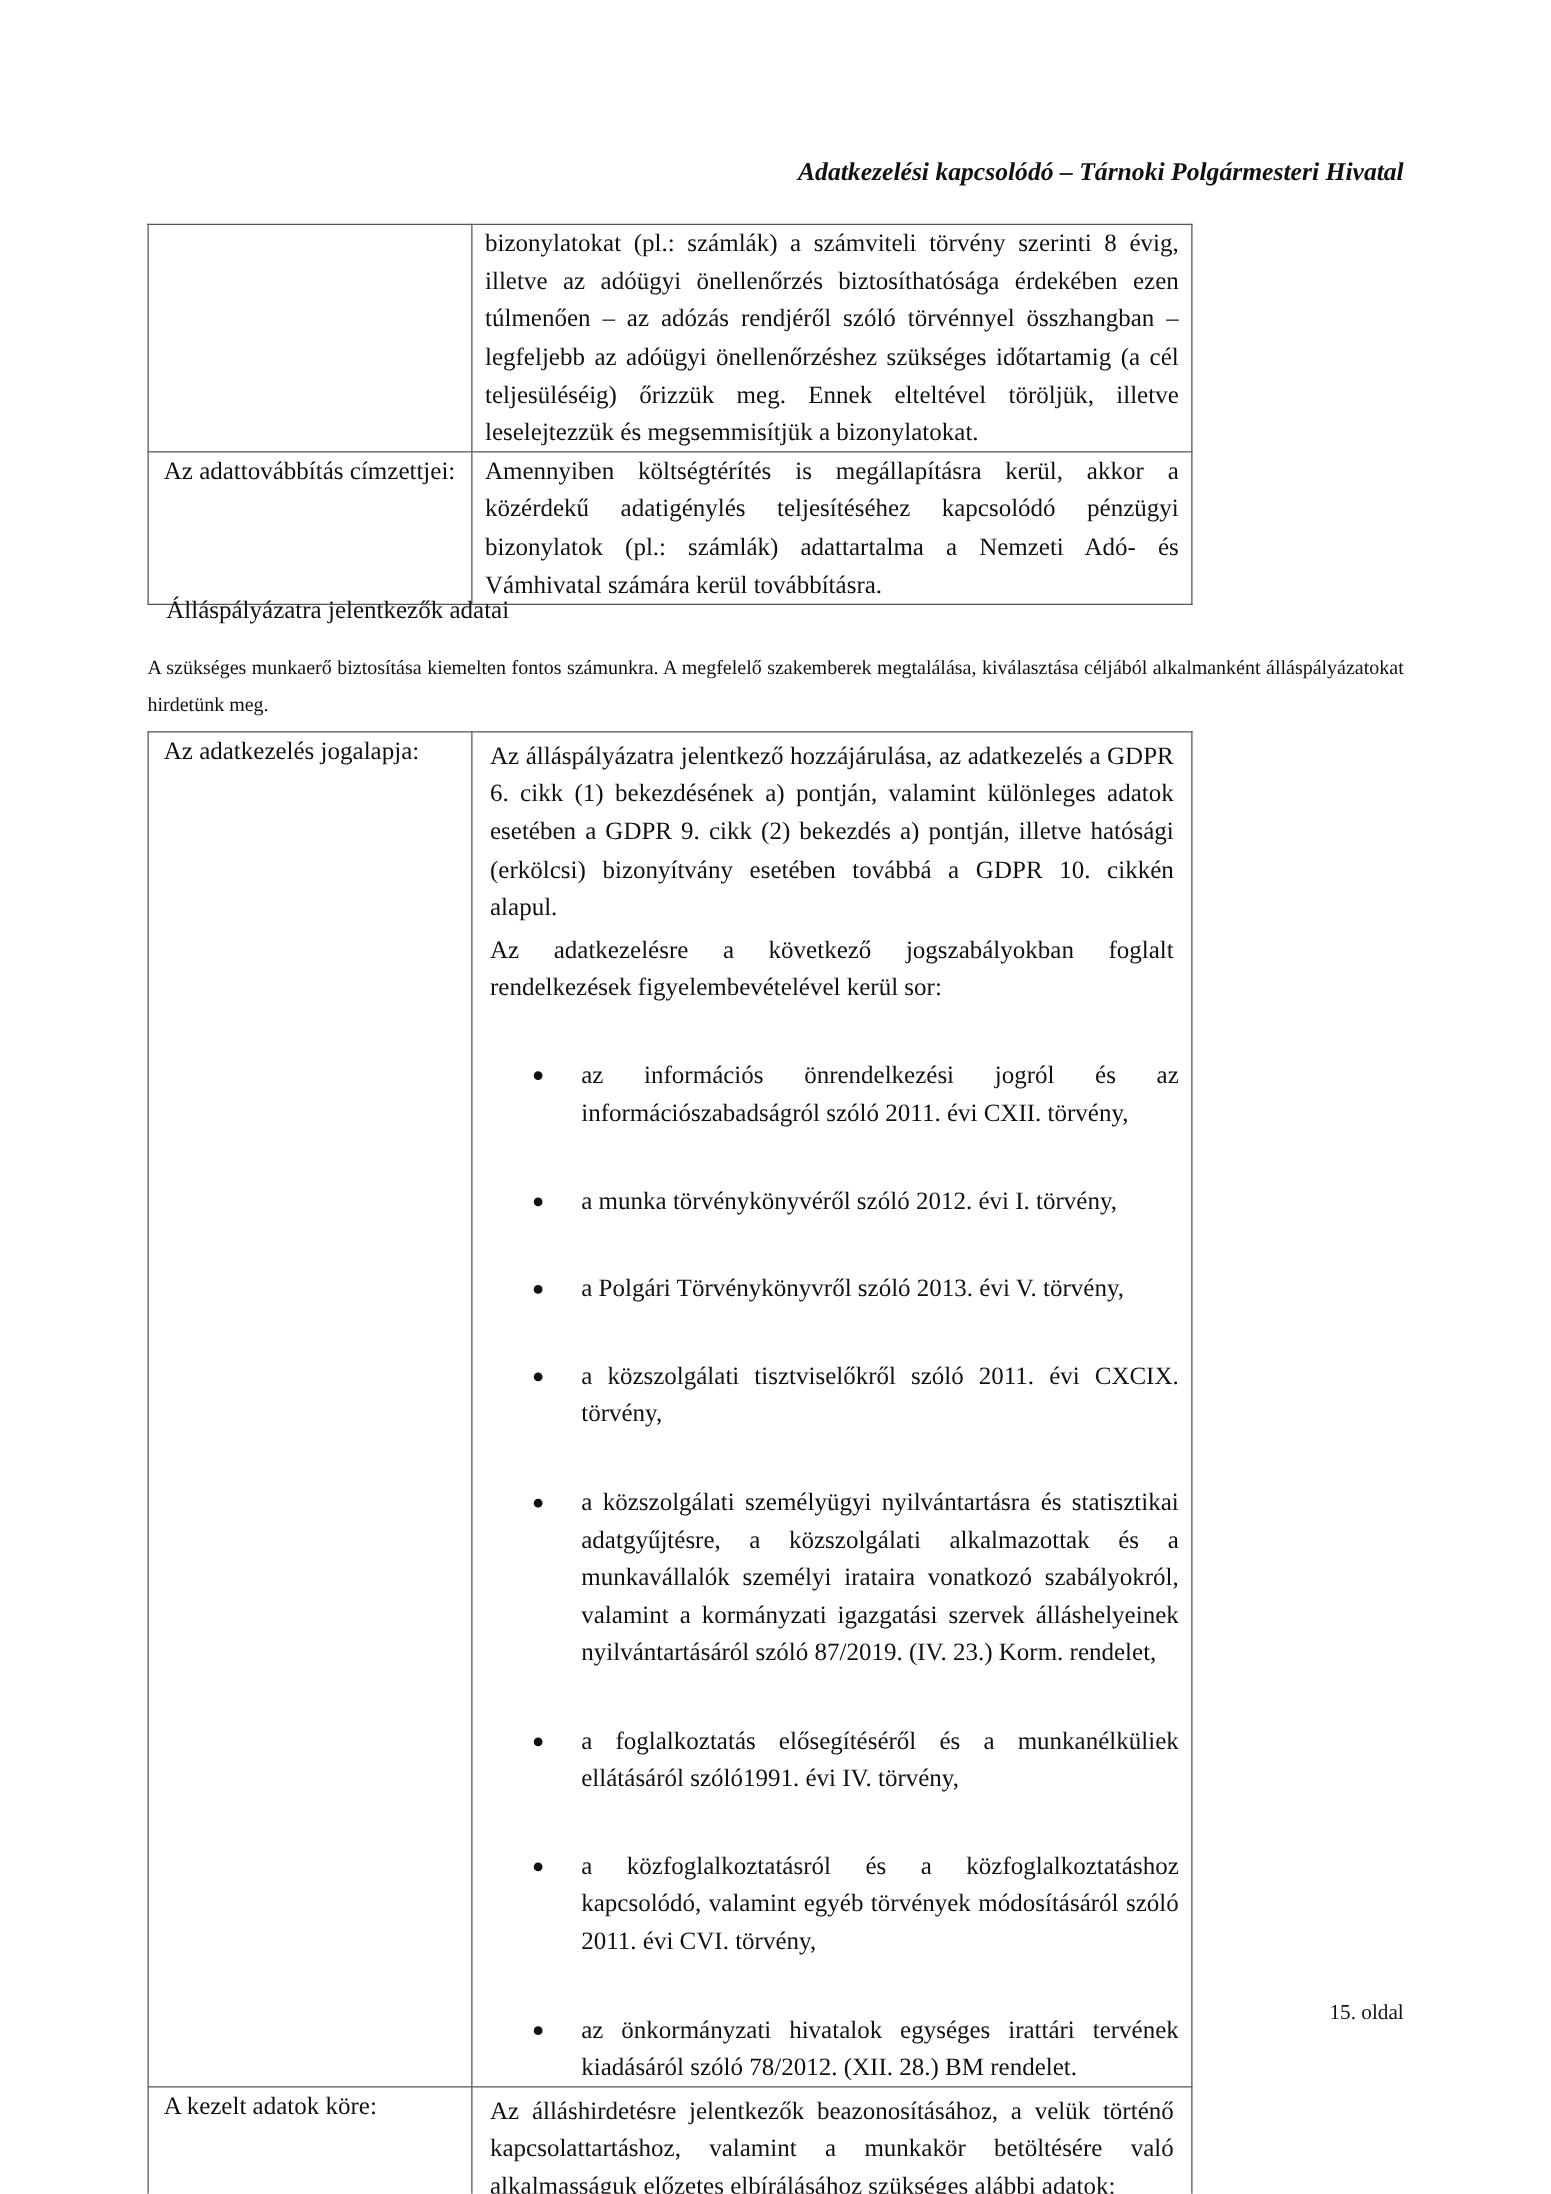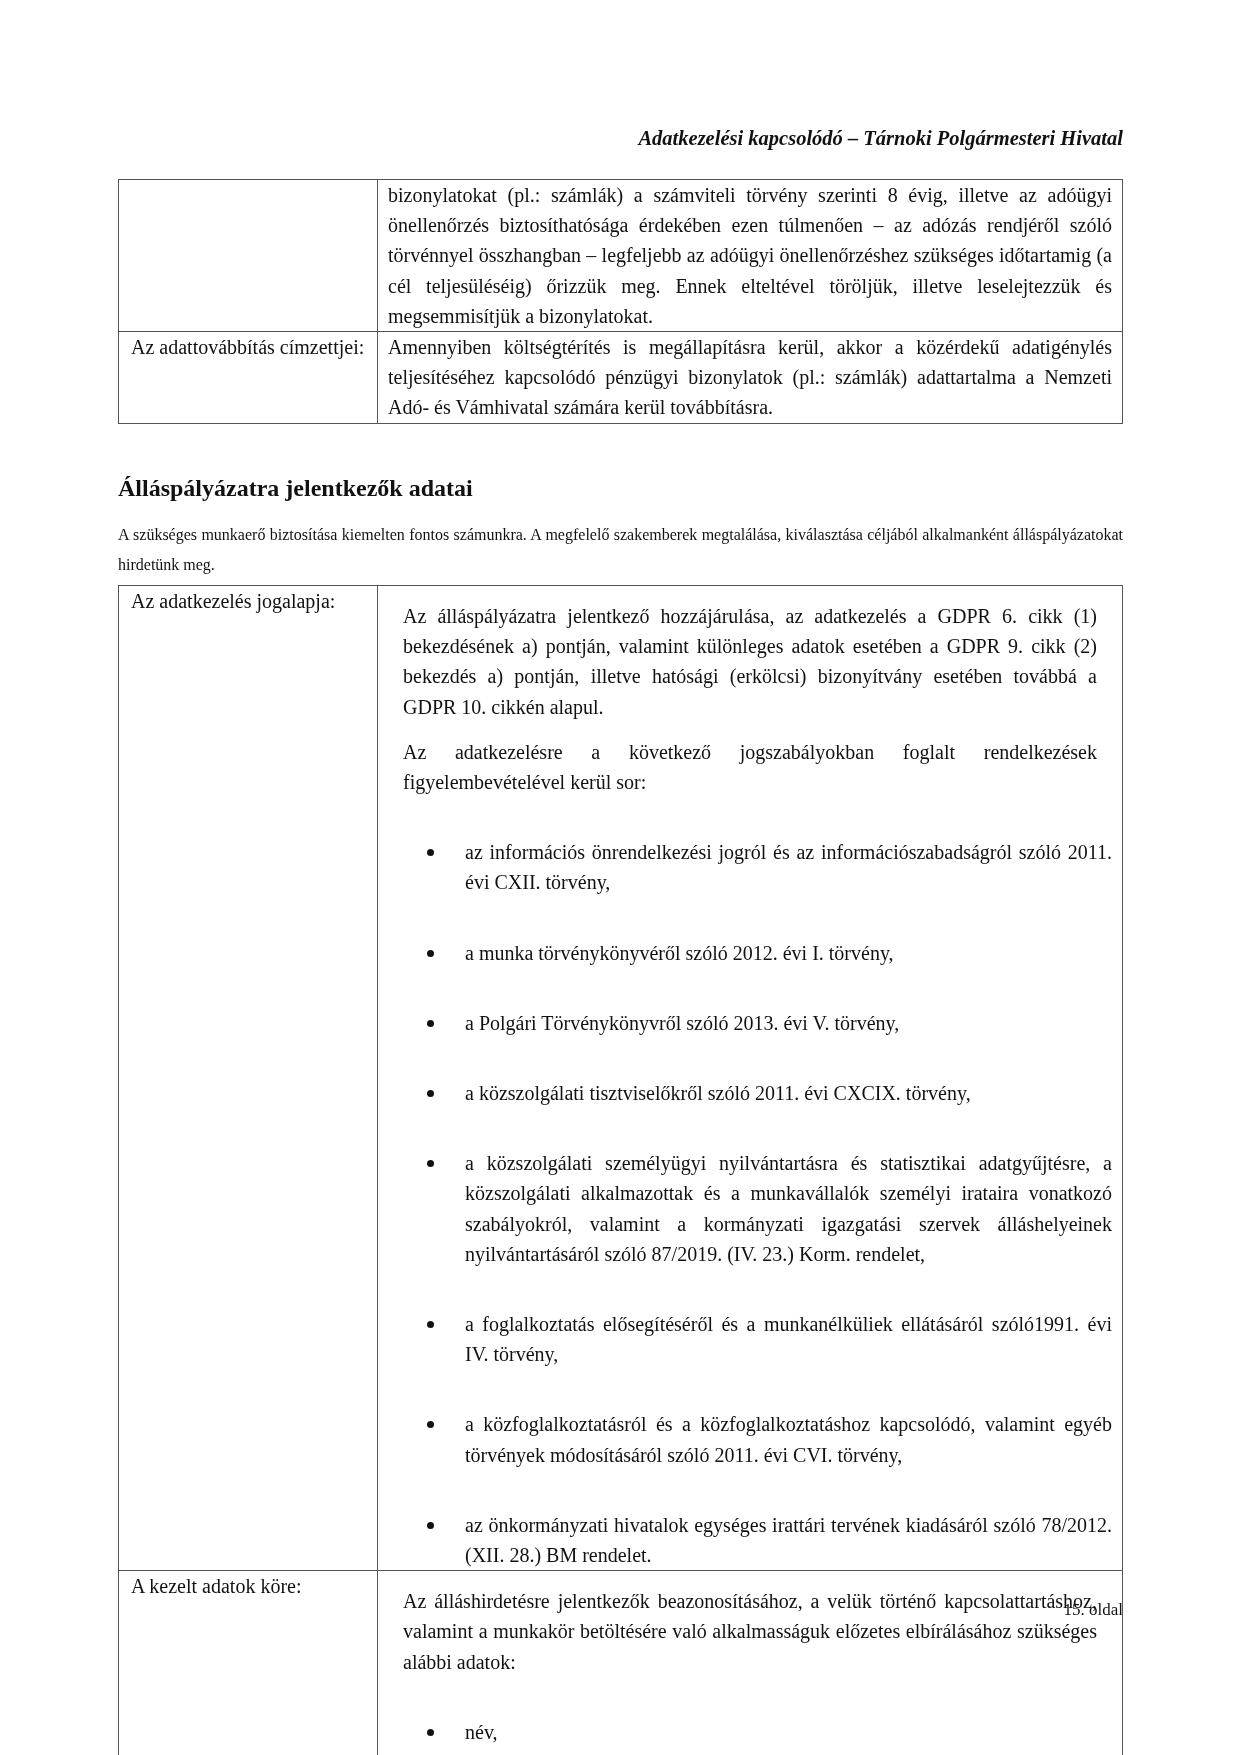--- a/index.html
+++ b/index.html
@@ -7,50 +7,50 @@
     width: 1241px; height: 1755px; position: relative; overflow: hidden;
     font-family: "Liberation Serif", "DejaVu Serif", serif;
     color: #111111;
   }
   .header {
     position: absolute; top: 124px; right: 118px;
     font-size: 20.5px; font-weight: bold; font-style: italic;
     line-height: 28px;
   }
   table.info {
-    position: absolute; left: 118px; width: 1005px;
+    position: absolute; left: 118px; width: 836px;
     border-collapse: collapse; font-size: 20px; line-height: 30.2px;
   }
   table.info td {
     border: 1.5px solid #555555; vertical-align: top; padding: 0 10px 0 12px;
   }
   table.info td.label { width: 236px; text-align: left; }
   table.info td.val { text-align: justify; padding-left: 10px; padding-right: 10px; }
   #table1 { top: 179px; }
   #table2 { top: 585px; }
   .section-title {
-    position: absolute; left: 118px; top: 473px;
-    font-size: 24px; font-weight: bold; line-height: 30px;
+    position: absolute; left: 133px; top: 473px;
+    font-size: 20px; font-weight: normal; line-height: 30px;
   }
   .intro {
     position: absolute; left: 118px; width: 1005px; top: 520px;
     font-size: 16px; line-height: 30px; text-align: justify;
   }
   .justify-last { text-align-last: left; }
   ul.bul { margin: 0; padding: 0 0 0 0; list-style: none; }
   ul.bul li { position: relative; padding-left: 77px; text-align: justify; margin-top: 40px; }
   ul.bul li .dot {
     position: absolute; left: 39px; top: 12px;
     width: 7px; height: 7px; border-radius: 50%; background: #111111;
   }
   .pagenum {
     position: absolute; right: 118px; top: 1598px;
     font-size: 17px; line-height: 24px;
   }
-  p.cellp { margin: 15px; }
+  p.cellp { margin: 4px; }
 </style>
 </head>
 <body>
 
 <div class="header">Adatkezelési kapcsolódó – Tárnoki Polgármesteri Hivatal</div>
 
 <table class="info" id="table1">
   <tbody>
       <tr>
     <td class="label"></td>

